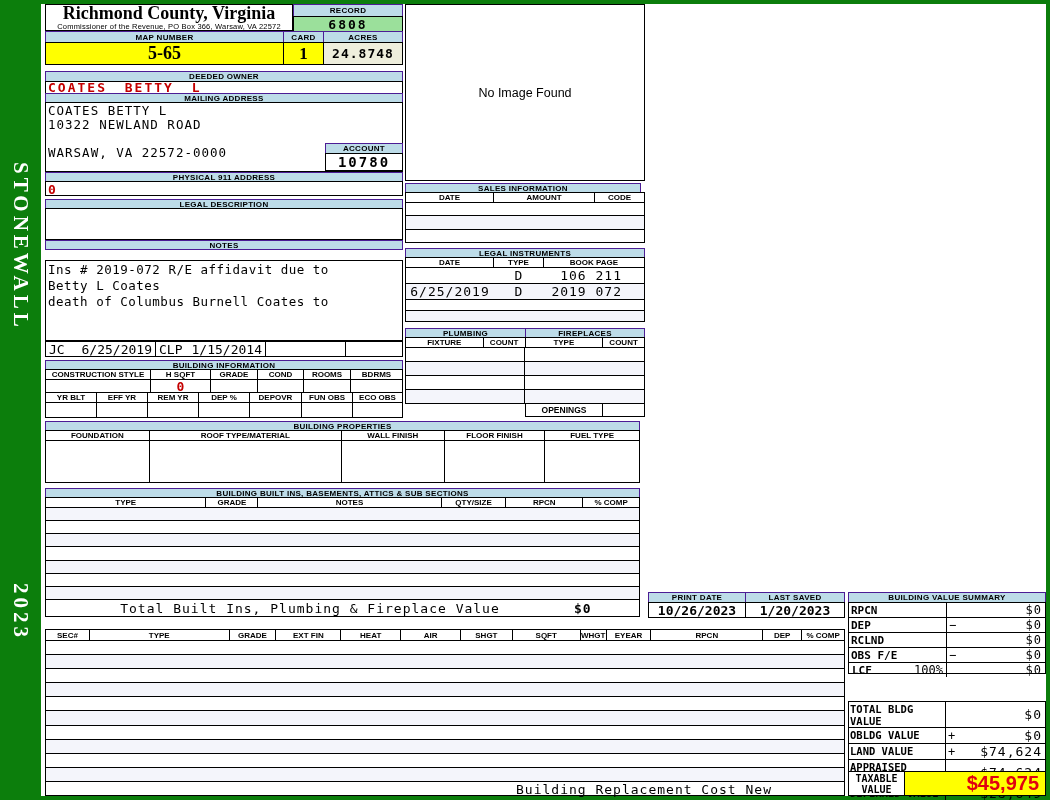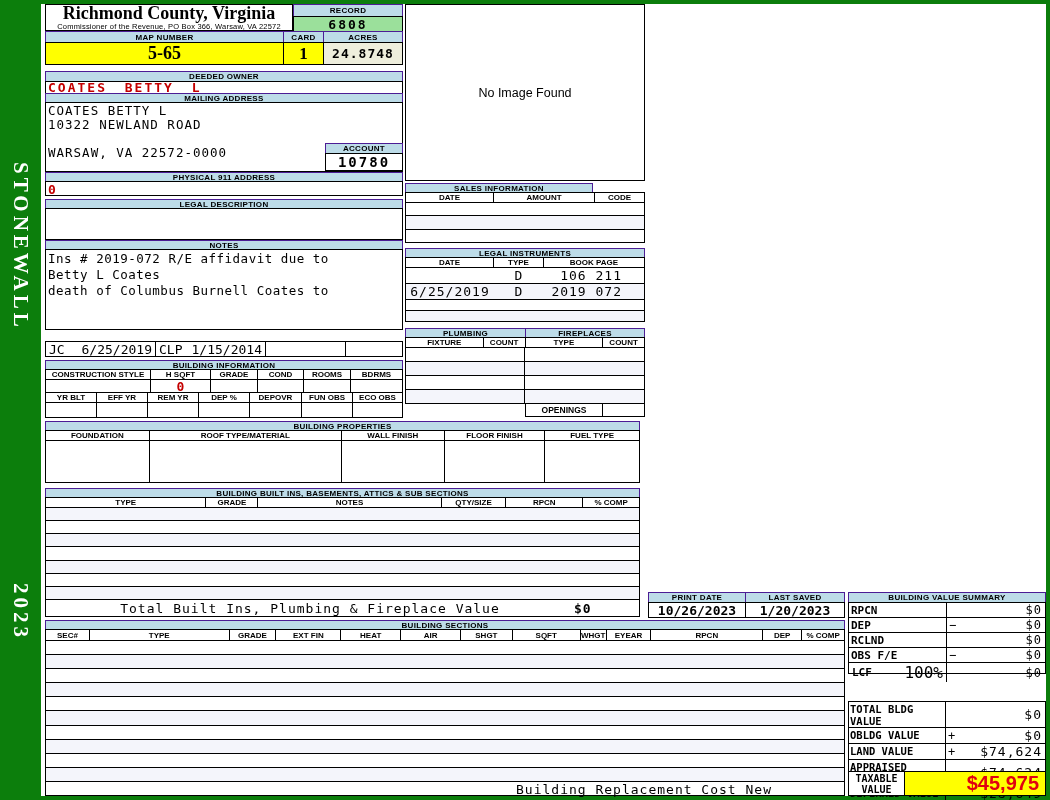--- a/index.html
+++ b/index.html
@@ -62,21 +62,21 @@
   </div>
   <div class="band" style="left:325px; top:143px; width:78px; height:11px;">ACCOUNT</div>
   <div class="box vc mono" style="left:325px; top:153px; width:78px; height:18px; font-weight:bold; font-size:14px; letter-spacing:2px;">10780</div>
 
   <div class="band" style="left:45px; top:172px; width:358px; height:10px;">PHYSICAL 911 ADDRESS</div>
   <div class="box mono red" style="left:45px; top:181px; width:358px; height:15px; font-weight:bold; font-size:13px; padding-left:2px;">0</div>
 
   <div class="band" style="left:45px; top:199px; width:358px; height:10px;">LEGAL DESCRIPTION</div>
   <div class="box" style="left:45px; top:208px; width:358px; height:32px;"></div>
   <div class="band" style="left:45px; top:240px; width:358px; height:10px;">NOTES</div>
-  <div class="box mono" style="left:45px; top:249px; width:358px; height:81px; font-size:12.5px; letter-spacing:.5px; line-height:16px; padding:1px 0 0 2px;">
+  <div class="box mono" style="left:45px; top:260px; width:358px; height:81px; font-size:12.5px; letter-spacing:.5px; line-height:16px; padding:1px 0 0 2px;">
     <div>Ins # 2019-072 R/E affidavit due to</div>
     <div>Betty L Coates</div>
     <div>death of Columbus Burnell Coates to</div>
   </div>
 
   <div class="row mono" style="left:45px; top:341px; width:358px; height:16px; font-size:13px;">
     <div class="split" style="width:110px;">
       <span>JC</span>
       <span>6/25/2019</span>
     </div>
@@ -160,21 +160,21 @@
   </div>
   <div class="box mono" style="left:45px; top:599px; width:595px; height:18px; font-size:13px; display:flex; align-items:center;">
     <div style="flex:1; text-align:center; letter-spacing:1px;">Total Built Ins, Plumbing &amp; Fireplace Value</div>
     <div style="width:65px; font-weight:bold; letter-spacing:1px;">$0</div>
   </div>
 
   <div class="box vc" style="left:405px; top:4px; width:240px; height:177px; font-size:12.5px;">
     <span>No Image Found</span>
   </div>
 
-  <div class="band" style="left:405px; top:183px; width:188px; height:10px;">SALES INFORMATION</div>
+  <div class="band" style="left:405px; top:183px; width:236px; height:10px;">SALES INFORMATION</div>
   <div class="row hdr" style="left:405px; top:192px; width:240px; height:11px;">
     <div style="width:88px;">DATE</div>
     <div style="width:101px;">AMOUNT</div>
     <div style="width:49px;">CODE</div>
   </div>
   <div class="stripes" style="left:405px; top:202px; width:240px; height:41px;">
     <div style="flex:1;"></div>
     <div class="lt" style="flex:1;"></div>
     <div style="flex:1;"></div>
   </div>
@@ -262,30 +262,29 @@
     <div style="flex:1; display:flex;">
       <div style="width:98px; border-right:1px solid #000; font-weight:bold; font-size:11px; padding:1px 2px 0;">OBS F/E</div>
       <div class="opcell" style="flex:1;">
           <span class="op">−</span>
           <span class="val">$0</span>
         </div>
     </div>
     <div style="flex:1; display:flex;">
       <div class="split" style="width:98px; border-right:1px solid #000; font-weight:bold; font-size:11px;">
         <span>LCF</span>
-        <span style="font-weight:normal; font-size:16px;">100%</span>
-      </div>
-      <div class="opcell" style="flex:1;">
-          <span class="op"></span>
-          <span class="val">$0</span>
-        </div>
-    </div>
-  </div>
-
-  <div class="band" style="left:45px; top:620px; width:800px; height:10px;">BUILDING SECTIONS</div>
+        <span style="font-weight:normal; font-size:12px;">100%</span>
+      </div>
+      <div class="opcell" style="flex:1;">
+          <span class="op"></span>
+          <span class="val">$0</span>
+        </div>
+    </div>
+  </div>
+
   <div class="row hdr" style="left:45px; top:629px; width:800px; height:12px;">
     <div style="width:44px;">SEC#</div>
     <div style="width:140px;">TYPE</div>
     <div style="width:47px;">GRADE</div>
     <div style="width:65px;">EXT FIN</div>
     <div style="width:60px;">HEAT</div>
     <div style="width:60px;">AIR</div>
     <div style="width:52px;">SHGT</div>
     <div style="width:68px;">SQFT</div>
     <div style="width:26px;">WHGT</div>

